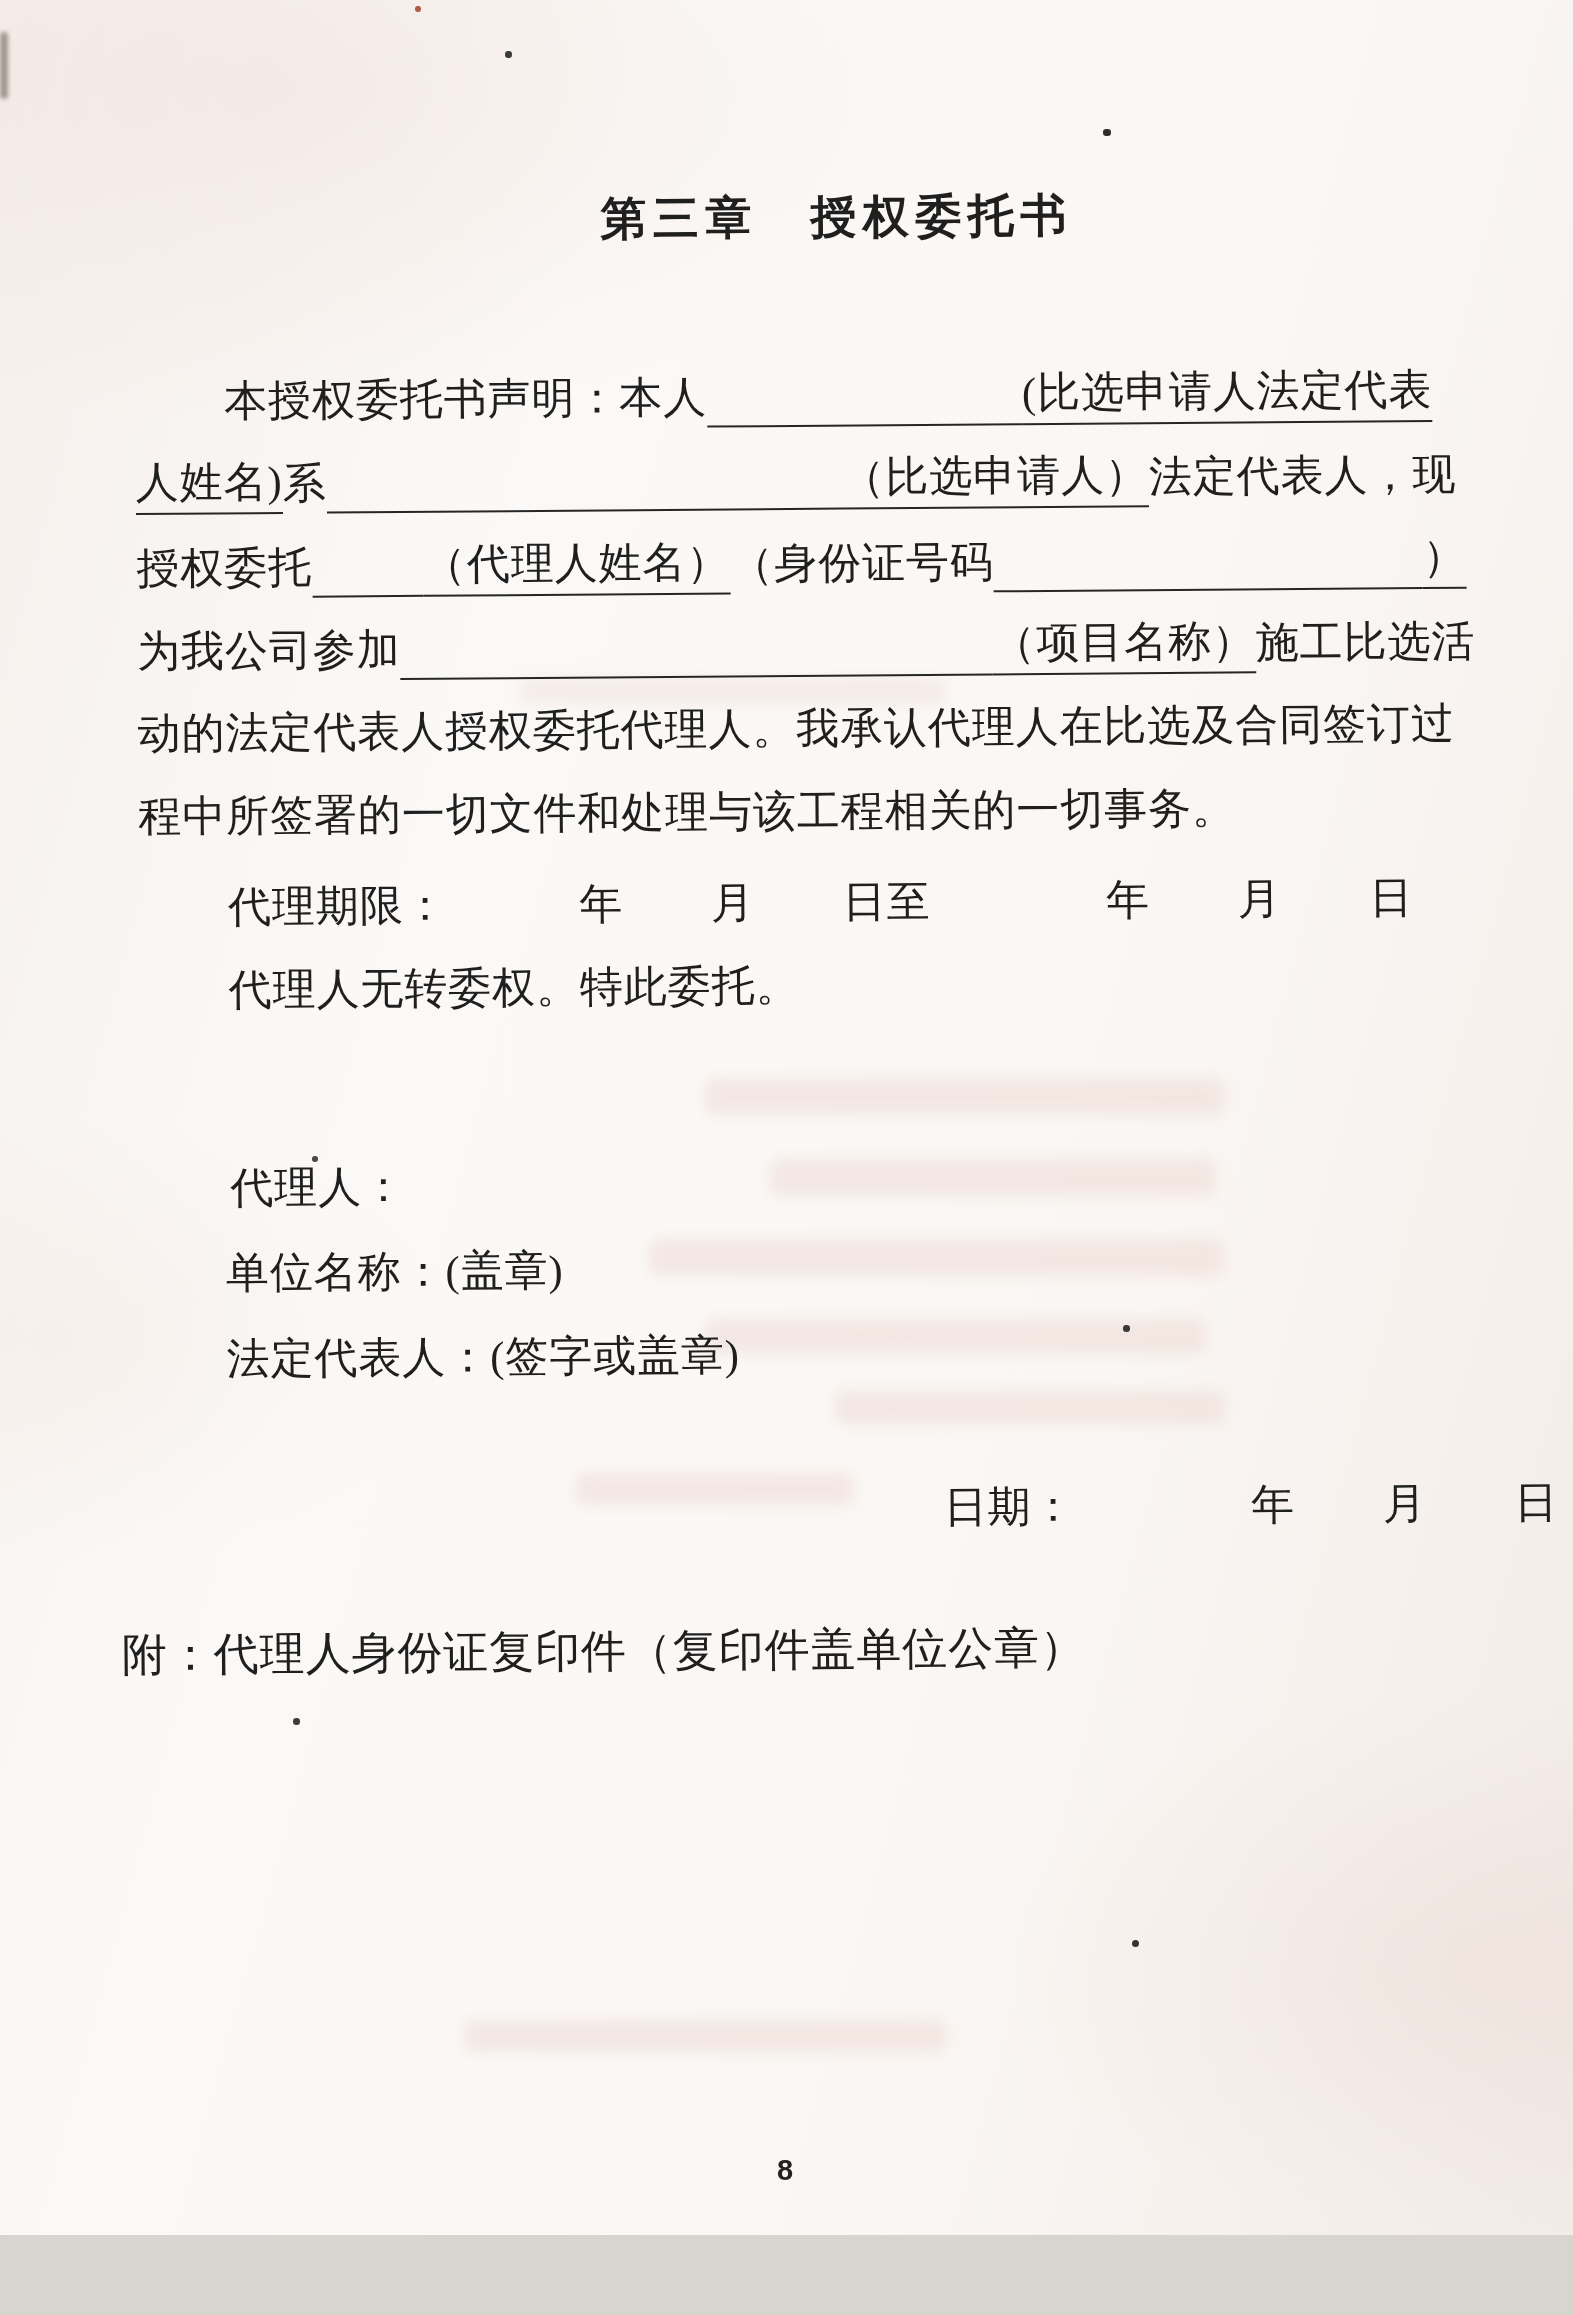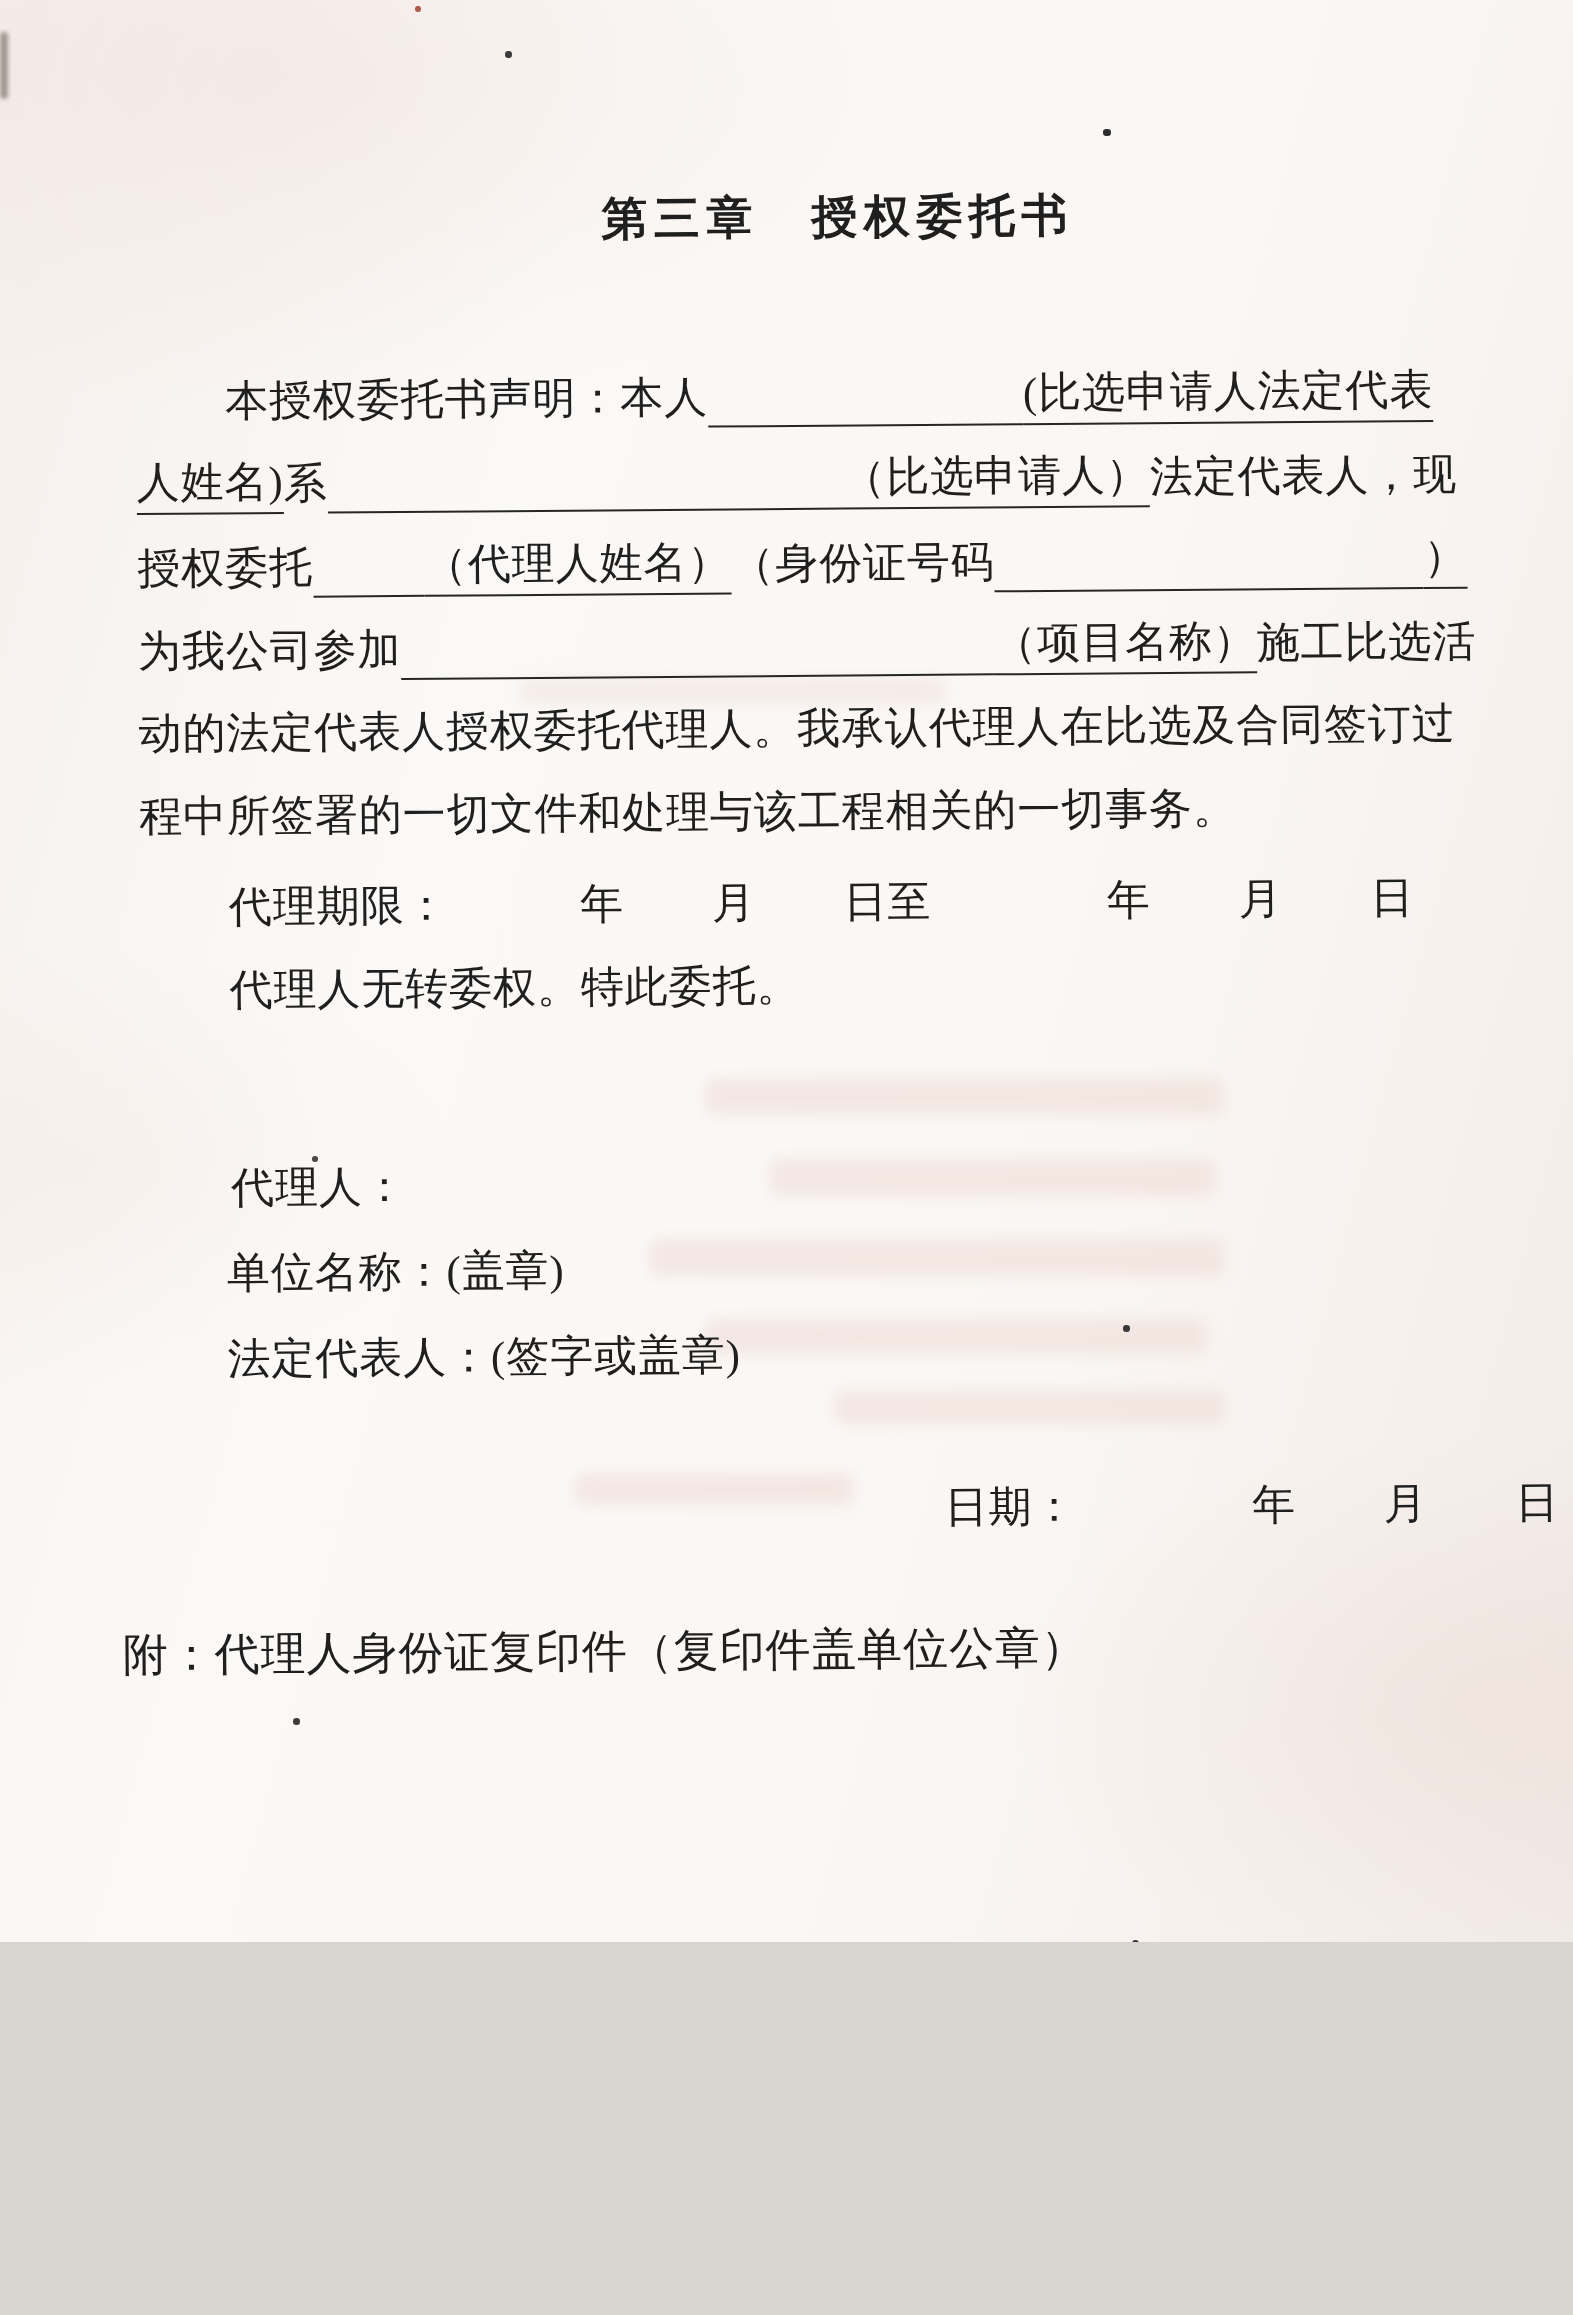--- a/index.html
+++ b/index.html
@@ -1,18 +1,18 @@
 <!DOCTYPE html>
 <html style="font-size:15px"><head>
 <meta charset="utf-8">
 <style>
   html,body{margin:0;padding:0;background:#d8d4d0;}
   .page{
     position:relative;
-    width:1573px;height:1942px;
+    width:1573px;height:2235px;
     margin:0 auto;
     overflow:hidden;
     background:
       radial-gradient(1113px 557px at 18% 4%, rgba(236,216,210,.35), rgba(0,0,0,0) 60%),
       radial-gradient(835px 464px at 96% 88%, rgba(233,214,206,.4), rgba(0,0,0,0) 60%),
       radial-gradient(649px 371px at 4% 60%, rgba(240,226,220,.3), rgba(0,0,0,0) 60%),
       linear-gradient(105deg,#f5efeb,#fbf9f7 30%,#faf6f3 68%,#f2ebe7);
     font-family:"Liberation Serif","DejaVu Serif",serif;
     color:#1f1f1f;
   }

